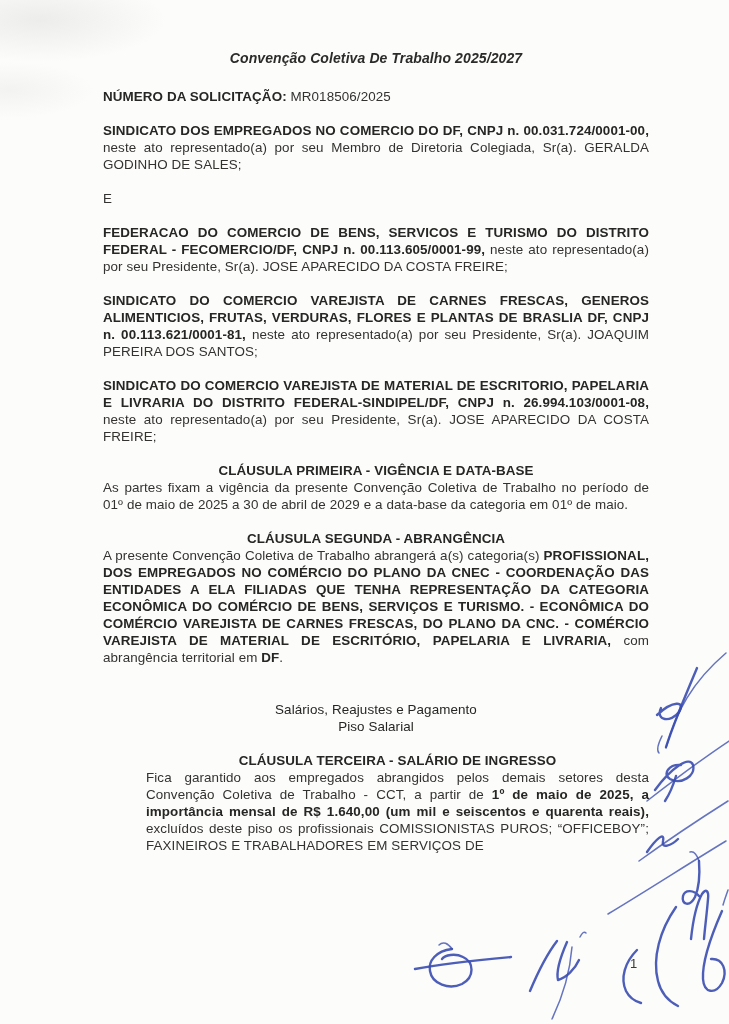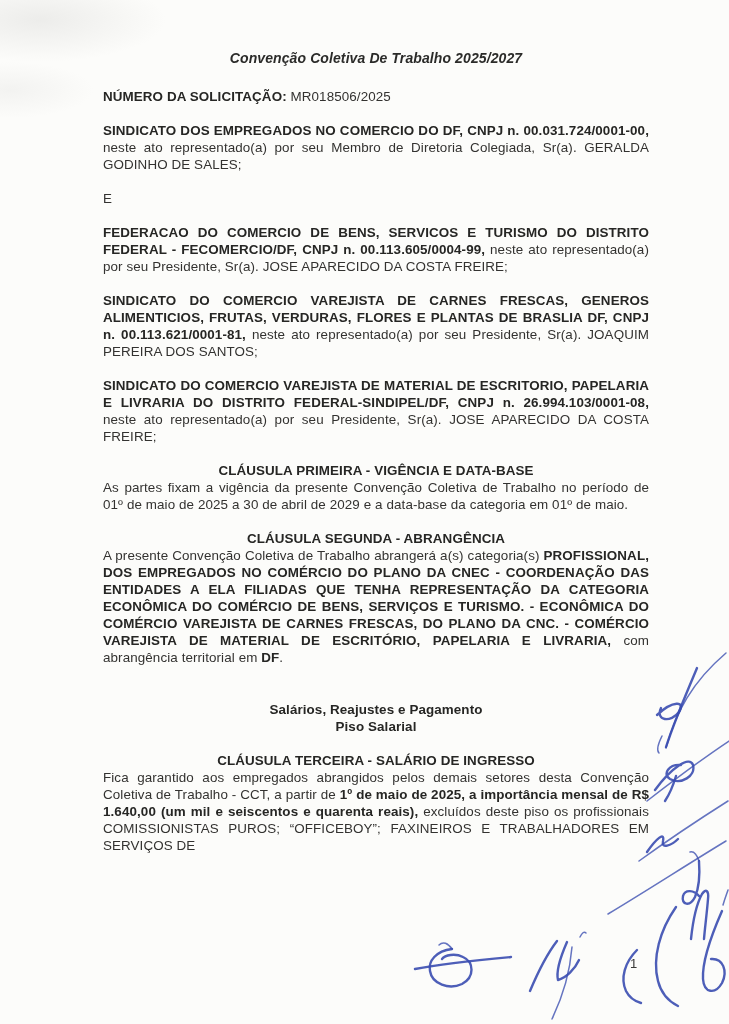--- a/index.html
+++ b/index.html
@@ -36,21 +36,21 @@
   }
   p.block { margin: 0 0 17px 0; }
   .b { font-weight: bold; color: #262624; }
   .clause-heading {
     font-weight: bold;
     color: #262624;
     text-align: center;
   }
   .section-heading {
     text-align: center;
-    font-weight: bold;
+    font-weight: normal;
     color: #262624;
     margin: 0 0 17px 0;
   }
   .page-number {
     position: absolute;
     left: 630px; top: 956px;
     font-size: 13px;
     color: #3a3a38;
   }
   .signatures {
@@ -76,21 +76,21 @@
 
     <div class="doc-title">Convenção Coletiva De Trabalho 2025/2027</div>
 
     <p class="block"><span class="b">NÚMERO DA SOLICITAÇÃO:</span>
       <span>MR018506/2025</span></p>
 
     <p class="block"><span class="b">SINDICATO DOS EMPREGADOS NO COMERCIO DO DF, CNPJ n. 00.031.724/0001-00,</span><span> neste ato representado(a) por seu Membro de Diretoria Colegiada, Sr(a). GERALDA GODINHO DE SALES;</span></p>
 
     <p class="block">E</p>
 
-    <p class="block"><span class="b">FEDERACAO DO COMERCIO DE BENS, SERVICOS E TURISMO DO DISTRITO FEDERAL - FECOMERCIO/DF, CNPJ n. 00.113.605/0004-99,</span><span> neste ato representado(a) por seu Presidente, Sr(a). JOSE APARECIDO DA COSTA FREIRE;</span></p>
+    <p class="block"><span class="b">FEDERACAO DO COMERCIO DE BENS, SERVICOS E TURISMO DO DISTRITO FEDERAL - FECOMERCIO/DF, CNPJ n. 00.113.605/0001-99,</span><span> neste ato representado(a) por seu Presidente, Sr(a). JOSE APARECIDO DA COSTA FREIRE;</span></p>
 
     <p class="block"><span class="b">SINDICATO DO COMERCIO VAREJISTA DE CARNES FRESCAS, GENEROS ALIMENTICIOS, FRUTAS, VERDURAS, FLORES E PLANTAS DE BRASLIA DF, CNPJ n. 00.113.621/0001-81,</span><span> neste ato representado(a) por seu Presidente, Sr(a). JOAQUIM PEREIRA DOS SANTOS;</span></p>
 
     <p class="block"><span class="b">SINDICATO DO COMERCIO VAREJISTA DE MATERIAL DE ESCRITORIO, PAPELARIA E LIVRARIA DO DISTRITO FEDERAL-SINDIPEL/DF, CNPJ n. 26.994.103/0001-08,</span><span> neste ato representado(a) por seu Presidente, Sr(a). JOSE APARECIDO DA COSTA FREIRE;</span></p>
 
 
     <div class="block" style="margin-bottom:17px;">
       <div class="clause-heading">CLÁUSULA PRIMEIRA - VIGÊNCIA E DATA-BASE</div>
       <div>As partes fixam a vigência da presente Convenção Coletiva de Trabalho no período de 01º de maio de 2025 a 30 de abril de 2029 e a data-base da categoria em 01º de maio.</div>
     </div>
@@ -98,21 +98,21 @@
     <div class="block" style="margin-bottom:35px;">
       <div class="clause-heading">CLÁUSULA SEGUNDA - ABRANGÊNCIA</div>
       <div><span>A presente Convenção Coletiva de Trabalho abrangerá a(s) categoria(s) </span><span class="b">PROFISSIONAL, DOS EMPREGADOS NO COMÉRCIO DO PLANO DA CNEC - COORDENAÇÃO DAS ENTIDADES A ELA FILIADAS QUE TENHA REPRESENTAÇÃO DA CATEGORIA ECONÔMICA DO COMÉRCIO DE BENS, SERVIÇOS E TURISMO. - ECONÔMICA DO COMÉRCIO VAREJISTA DE CARNES FRESCAS, DO PLANO DA CNC. - COMÉRCIO VAREJISTA DE MATERIAL DE ESCRITÓRIO, PAPELARIA E LIVRARIA,</span><span> com abrangência territorial em </span><span class="b">DF</span><span>.</span></div>
     </div>
 
     <div class="section-heading">
       <div>Salários, Reajustes e Pagamento</div>
       <div>Piso Salarial</div>
     </div>
 
-    <div class="block" style="margin-bottom:0;">
+    <div class="block" style="margin-bottom:0;margin-left:43px;">
       <div class="clause-heading">CLÁUSULA TERCEIRA - SALÁRIO DE INGRESSO</div>
       <div><span>Fica garantido aos empregados abrangidos pelos demais setores desta Convenção Coletiva de Trabalho - CCT, a partir de </span><span class="b">1º de maio de 2025, a importância mensal de R$ 1.640,00 (um mil e seiscentos e quarenta reais),</span><span> excluídos deste piso os profissionais COMISSIONISTAS PUROS; “OFFICEBOY”; FAXINEIROS E TRABALHADORES EM SERVIÇOS DE</span></div>
     </div>
 
   </div>
 
   <div class="page-number">1</div>
 
   <svg class="signatures" width="729" height="1024" viewBox="0 0 729 1024">
 

